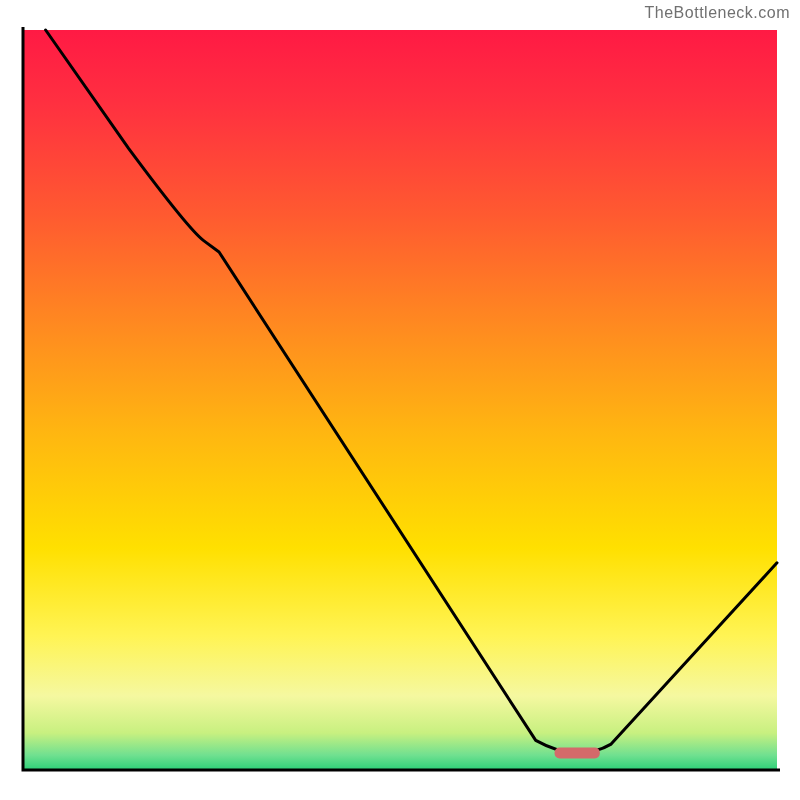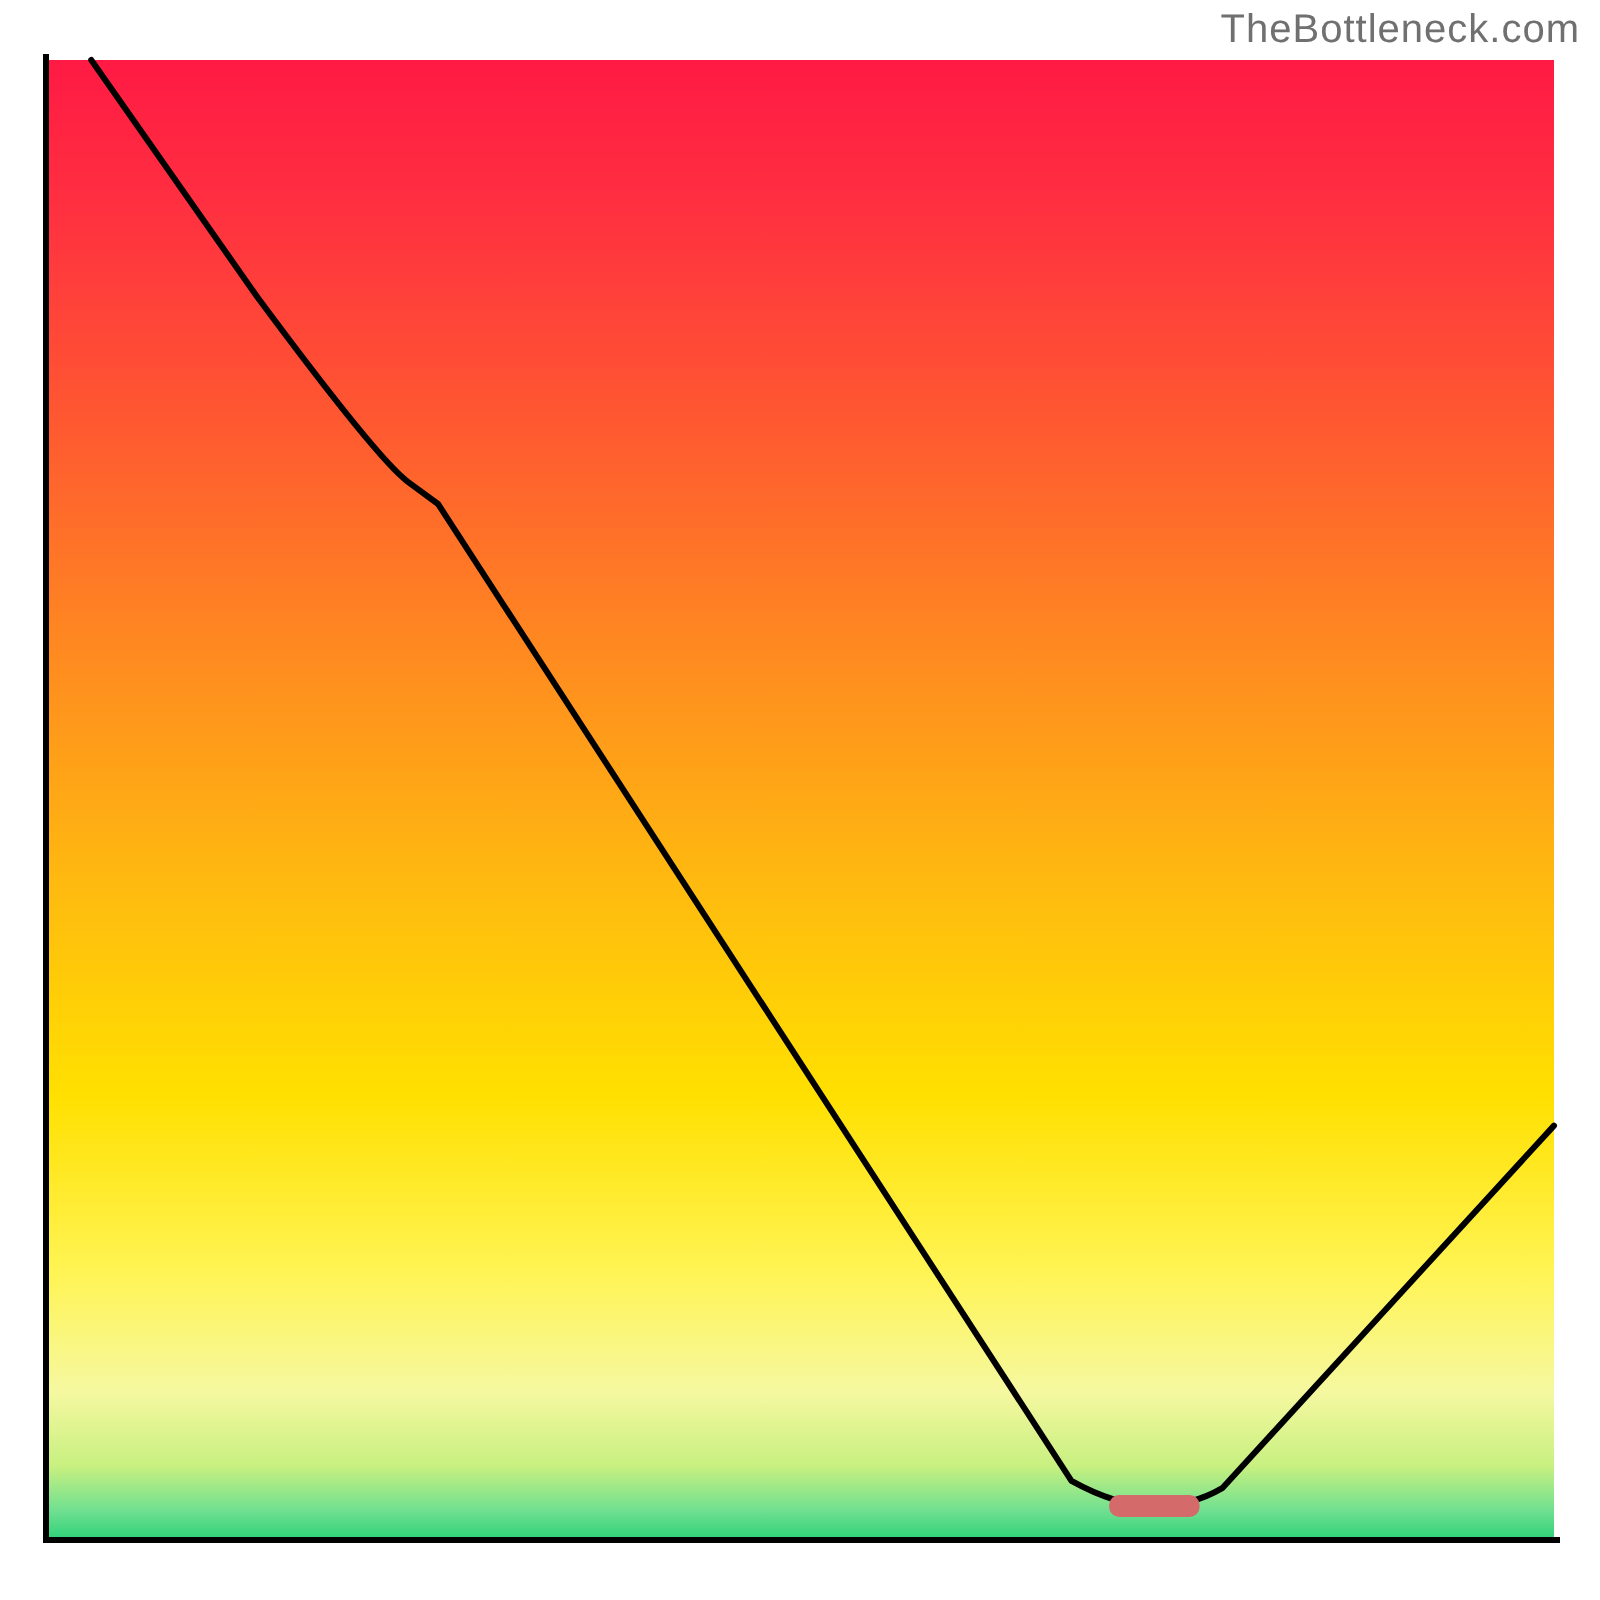--- a/index.html
+++ b/index.html
@@ -14,21 +14,21 @@
   .frame {
     position: relative;
     width: 800px;
     height: 800px;
   }
   .watermark {
     position: absolute;
     top: 4px;
     right: 10px;
     color: #707070;
-    font-size: 20px;
+    font-size: 16px;
     font-weight: 500;
     letter-spacing: 0.5px;
     z-index: 10;
   }
   svg {
     display: block;
   }
 </style>
 </head>
 <body>

